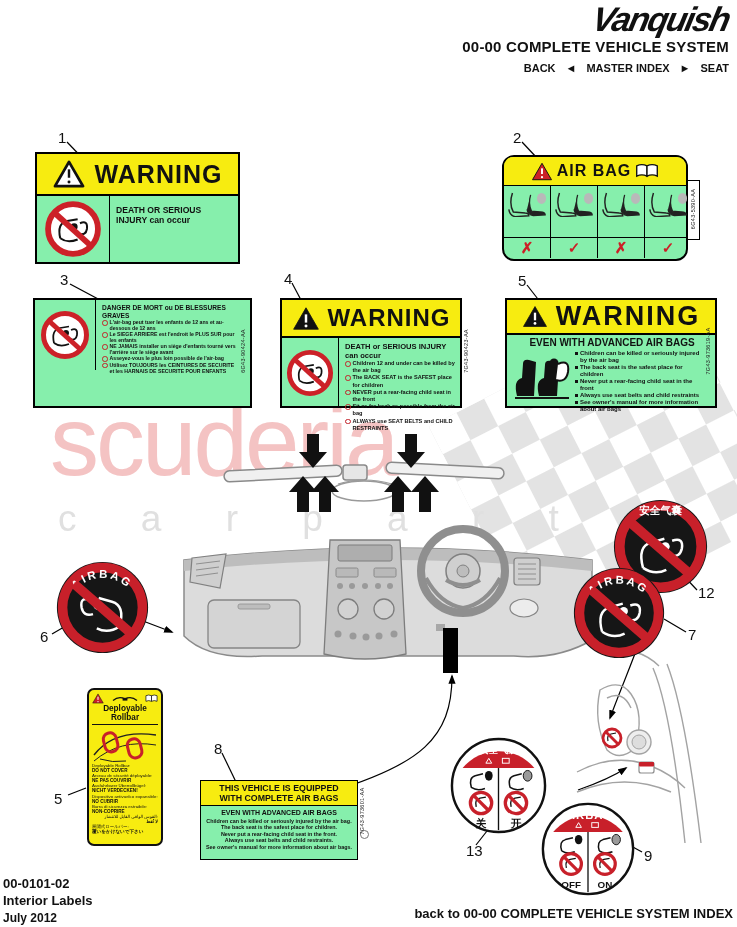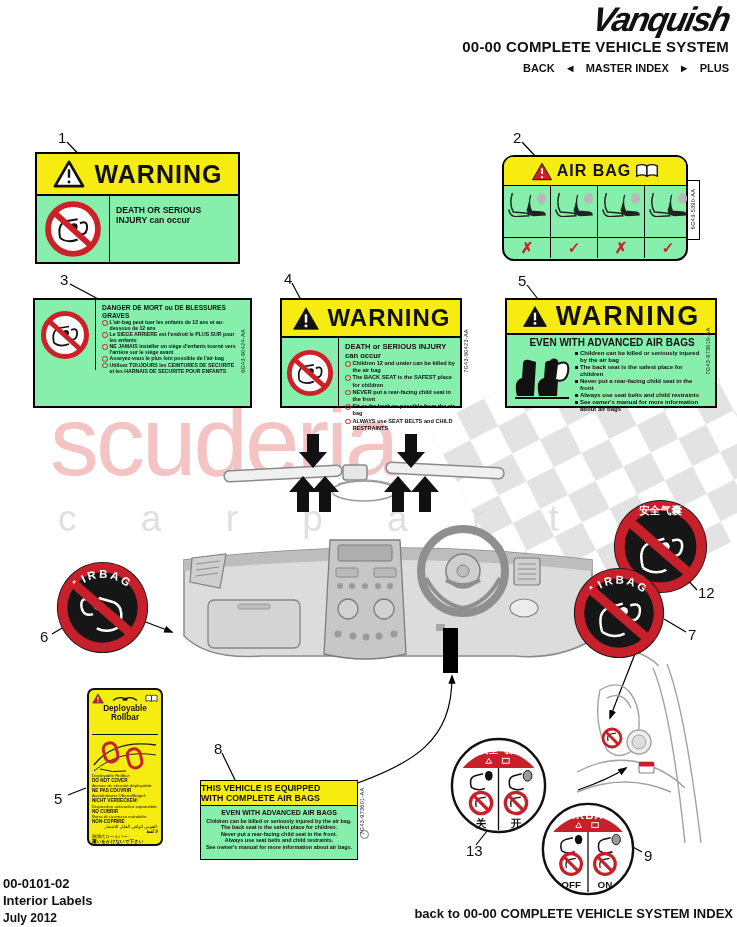--- a/index.html
+++ b/index.html
@@ -57,21 +57,21 @@
 <div class="abs wm1">scuderia</div>
 <div class="abs wm2">c a r   p a r t s</div>
 
 <div class="abs brand">Vanquish</div>
 <div class="abs ptitle">00-00 COMPLETE VEHICLE SYSTEM</div>
 <div class="abs topnav">
   <span>BACK</span>
   <span>◄</span>
   <span>MASTER INDEX</span>
   <span>►</span>
-  <span>PLUS</span>
+  <span>SEAT</span>
 </div>
 
 <svg width="0" height="0" style="position:absolute" aria-hidden="true">
   <defs>
     <symbol id="sym-prohib" viewBox="0 0 100 100">
       <circle cx="50" cy="50" r="43" fill="#fff" stroke="#cc2128" stroke-width="10"></circle>
       <g stroke="#111" fill="none" stroke-width="3.5">
         <path d="M28 66 Q22 40 40 36 L58 33"></path>
         <path d="M28 66 Q40 75 58 68"></path>
         <path d="M62 40 q14 -6 12 10 q-2 12 -14 8"></path>
@@ -438,21 +438,21 @@
   <g stroke="#fff" fill="none" stroke-width="2.6">
     <path d="M32 72 q-6 -22 8 -26 l14 -4"></path>
     <path d="M32 72 q12 8 24 2"></path>
     <path d="M62 44 q12 -4 10 8 q-2 10 -12 7"></path>
   </g>
   <circle cx="55" cy="50" r="4.5" fill="#fff"></circle>
   <line x1="20" y1="26" x2="81" y2="79" stroke="#c8202a" stroke-width="10"></line>
 </svg>
 
 <div class="abs wlabel" style="left:200px;top:780px;width:158px;height:80px;border-width:1.5px">
-  <div style="background:#f7ec10;border-bottom:1.5px solid #000;text-align:left;padding:2px 0">
+  <div style="background:#f7ec10;border-bottom:1.5px solid #000;text-align:center;padding:2px 11px">
     <div style="font-size:8.8px;font-weight:900">THIS VEHICLE IS EQUIPPED</div>
     <div style="font-size:8.8px;font-weight:900">WITH COMPLETE AIR BAGS</div>
   </div>
   <div style="text-align:center;font-size:7px;font-weight:900;margin:3px 0 2px">EVEN WITH ADVANCED AIR BAGS</div>
   <div class="l8line">Children can be killed or seriously injured by the air bag.</div>
   <div class="l8line">The back seat is the safest place for children.</div>
   <div class="l8line">Never put a rear-facing child seat in the front.</div>
   <div class="l8line">Always use seat belts and child restraints.</div>
   <div class="l8line">See owner's manual for more information about air bags.</div>
 </div>
@@ -465,21 +465,21 @@
         <use href="#sym-tri-red"></use>
       </svg>
     <svg width="26" height="8" viewBox="0 0 32 10">
       <path d="M1 7 Q8 1 16 5 Q24 1 31 7" fill="none" stroke="#111" stroke-width="1.6"></path>
       <rect x="13" y="3.5" width="6" height="3.5" fill="#111"></rect>
     </svg>
     <svg width="13" height="9">
         <use href="#sym-book"></use>
       </svg>
   </div>
-  <div style="font-size:8.2px;font-weight:900;text-align:center;border-bottom:1.4px solid #111;padding-bottom:12px">Deployable Rollbar</div>
+  <div style="font-size:8.2px;font-weight:900;text-align:center;border-bottom:1.4px solid #111;padding-bottom:2px">Deployable Rollbar</div>
   <svg width="66" height="38" viewBox="0 0 66 38">
     <path d="M2 30 Q22 4 64 10" fill="none" stroke="#222" stroke-width="1.4"></path>
     <path d="M2 36 Q28 14 64 20" fill="none" stroke="#222" stroke-width="1"></path>
     <rect x="12" y="8" width="13" height="19" rx="6" fill="none" stroke="#c8202a" stroke-width="3" transform="rotate(-14 18 17)"></rect>
     <rect x="36" y="14" width="13" height="19" rx="6" fill="none" stroke="#c8202a" stroke-width="3" transform="rotate(-14 42 23)"></rect>
     <path d="M8 34 q12 4 26 2" fill="none" stroke="#222" stroke-width="1"></path>
   </svg>
   <div>
     <div class="l10row"><span>Deployable Rollbar:</span><b>DO NOT COVER</b></div>
     <div class="l10row"><span>Arceau de sécurité déployable:</span><b>NE PAS COUVRIR</b></div>

